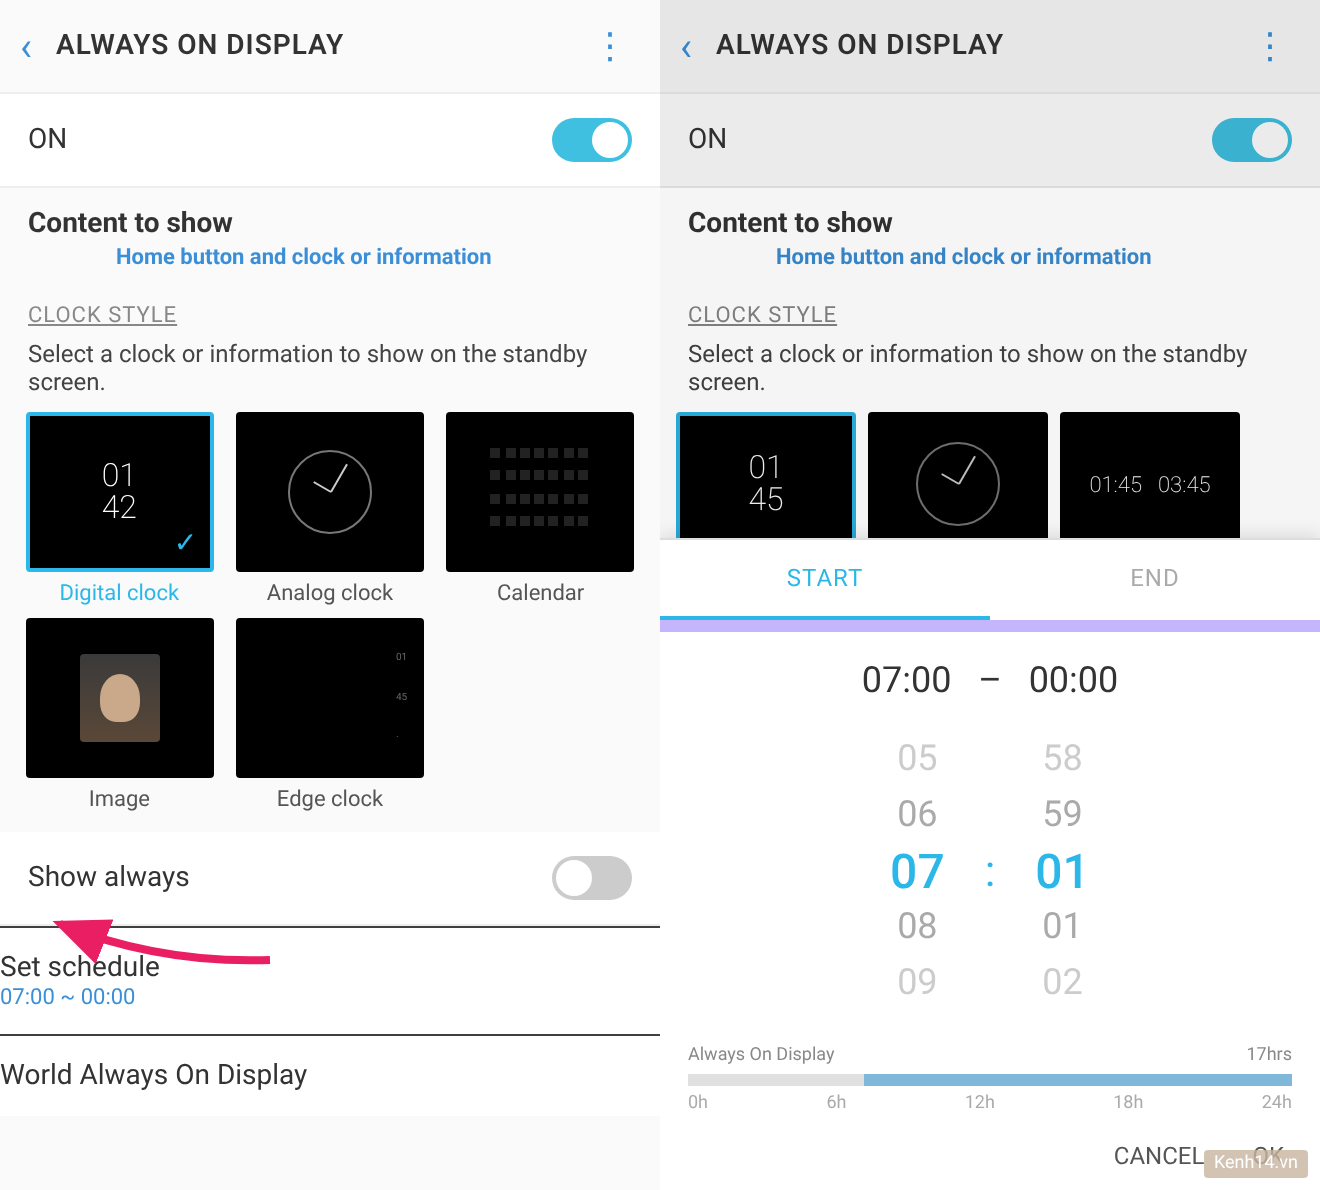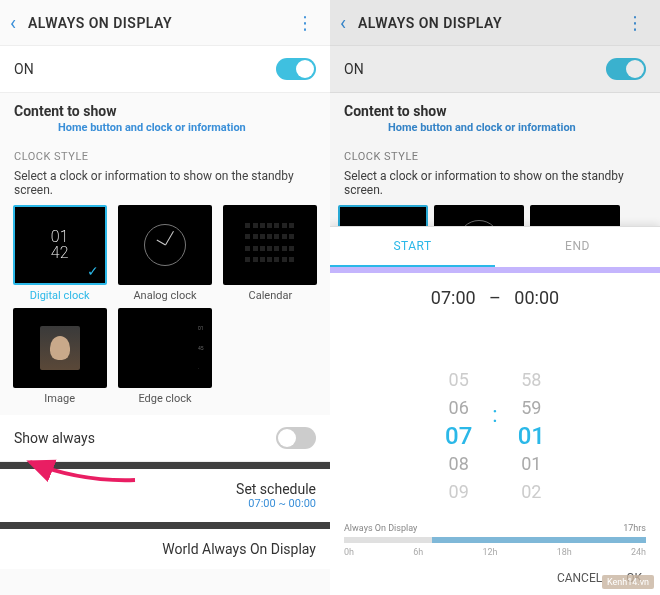--- a/index.html
+++ b/index.html
@@ -13,56 +13,56 @@
   .kebab { color: #3a8fd8; font-size: 18px; padding: 0 6px; }
   .row { display: flex; align-items: center; justify-content: space-between; padding: 12px 14px; background: #fff; border-bottom: 1px solid #eee; }
   .row-lbl { font-size: 14px; color: #333; }
   .toggle { width: 40px; height: 22px; border-radius: 11px; background: #3fc0e0; position: relative; }
   .toggle::after { content: ""; position: absolute; right: 2px; top: 2px; width: 18px; height: 18px; background: #fff; border-radius: 50%; }
   .toggle.off { background: #ccc; }
   .toggle.off::after { right: auto; left: 2px; }
   .section { padding: 10px 14px 4px; font-weight: bold; }
   .sec-title { font-size: 14px; color: #333; }
   .sec-sub { font-size: 11px; color: #3a8fd8; margin-top: 2px; margin-left: 44px; }
-  .group-label { font-size: 11px; color: #888; letter-spacing: 0.5px; padding: 12px 14px 6px; }
+  .group-label { font-size: 11px; color: #888; letter-spacing: 0.5px; padding: 12px 14px 6px; text-decoration: underline; }
   .desc { font-size: 12px; color: #444; padding: 0 14px 8px; }
   .grid { display: grid; grid-template-columns: repeat(3,1fr); gap: 6px; padding: 0 10px; }
   .tile { display: flex; flex-direction: column; align-items: center; }
   .thumb { width: 94px; height: 80px; background: #000; border-radius: 2px; position: relative; display: flex; align-items: center; justify-content: center; overflow: hidden; }
   .thumb.sel { border: 2px solid #2bb8e8; }
   .check { position: absolute; bottom: 4px; right: 6px; color: #2bb8e8; font-size: 14px; }
   .tile-lbl { font-size: 11px; color: #555; margin-top: 4px; text-align: center; }
   .tile-lbl.sel { color: #2bb8e8; }
   .digit { color: #fff; font-size: 16px; font-weight: 200; text-align: center; line-height: 1; }
   .analog { width: 42px; height: 42px; border: 1px solid #777; border-radius: 50%; position: relative; }
   .analog::before { content: ""; position: absolute; left: 50%; top: 10%; width: 1px; height: 40%; background: #ccc; transform-origin: bottom; transform: rotate(30deg); }
   .analog::after { content: ""; position: absolute; left: 50%; top: 25%; width: 1px; height: 25%; background: #ccc; transform-origin: bottom; transform: rotate(-60deg); }
   .world { display: flex; gap: 8px; }
   .world .digit { font-size: 11px; }
   .cal { width: 50px; height: 44px; display: grid; grid-template-columns: repeat(7,1fr); gap: 1px; }
   .cal span { background: #222; width: 5px; height: 5px; }
   .img-face { width: 40px; height: 44px; background: linear-gradient(#3a3a3a,#5a4838); border-radius: 2px; display:flex; align-items:center; justify-content:center; }
   .face { width: 20px; height: 24px; background: #c9a98a; border-radius: 50% 50% 40% 40%; }
   .edge { position: absolute; right: 4px; top: 10px; bottom: 10px; width: 10px; display: flex; flex-direction: column; justify-content: space-around; }
   .edge span { color: #666; font-size: 5px; }
-  .list-row { padding: 12px 14px; background: #fff; border-top: 7px solid #404040; position: relative; text-align: right; }
+  .list-row { padding: 12px 0; background: #fff; border-top: 1px solid #404040; position: relative; }
   .list-title { font-size: 14px; color: #333; }
   .list-sub { font-size: 11px; color: #3a8fd8; }
   .arrow { position: absolute; left: 20px; top: 452px; pointer-events: none; }
   
   .dim { filter: brightness(0.92); }
   .strip { display: flex; gap: 6px; padding: 0 8px; overflow: hidden; }
   .strip .thumb { width: 90px; height: 72px; flex-shrink: 0; }
   .sheet { position: absolute; bottom: 0; left: 0; right: 0; background: #fff; border-top: 1px solid #ddd; box-shadow: 0 -2px 8px rgba(0,0,0,.1); }
   .tabs { display: flex; border-bottom: 6px solid #c4b5fd; }
   .tab { flex: 1; text-align: center; padding: 12px 0; font-size: 12px; color: #aaa; letter-spacing: 0.5px; }
   .tab.active { color: #2bb8e8; border-bottom: 2px solid #2bb8e8; }
   .time-sel { text-align: center; padding: 14px 0 10px; font-size: 18px; color: #333; }
   .wheels { display: flex; justify-content: center; align-items: center; gap: 20px; padding: 6px 0 10px; }
-  .wheel { display: flex; flex-direction: column; align-items: center; gap: 2px; margin-top: 43px; }
+  .wheel { display: flex; flex-direction: column; align-items: center; gap: 2px; }
   .wheel div { font-size: 18px; color: #ccc; height: 26px; line-height: 26px; }
   .wheel .picked { color: #2bb8e8; font-size: 24px; font-weight: 500; }
   .wheel .near { color: #aaa; }
   .colon { color: #2bb8e8; font-size: 22px; }
   .timeline { padding: 8px 14px 4px; }
   .tl-row { display: flex; justify-content: space-between; font-size: 9px; color: #888; }
   .tl-bar { height: 6px; background: #e0e0e0; margin: 4px 0; position: relative; }
   .tl-fill { position: absolute; left: 29%; right: 0; top: 0; bottom: 0; background: #7fb8d8; }
   .tl-labels { display: flex; justify-content: space-between; font-size: 9px; color: #aaa; }
   .dlg-btns { display: flex; justify-content: flex-end; gap: 24px; padding: 10px 18px; font-size: 12px; color: #555; }

